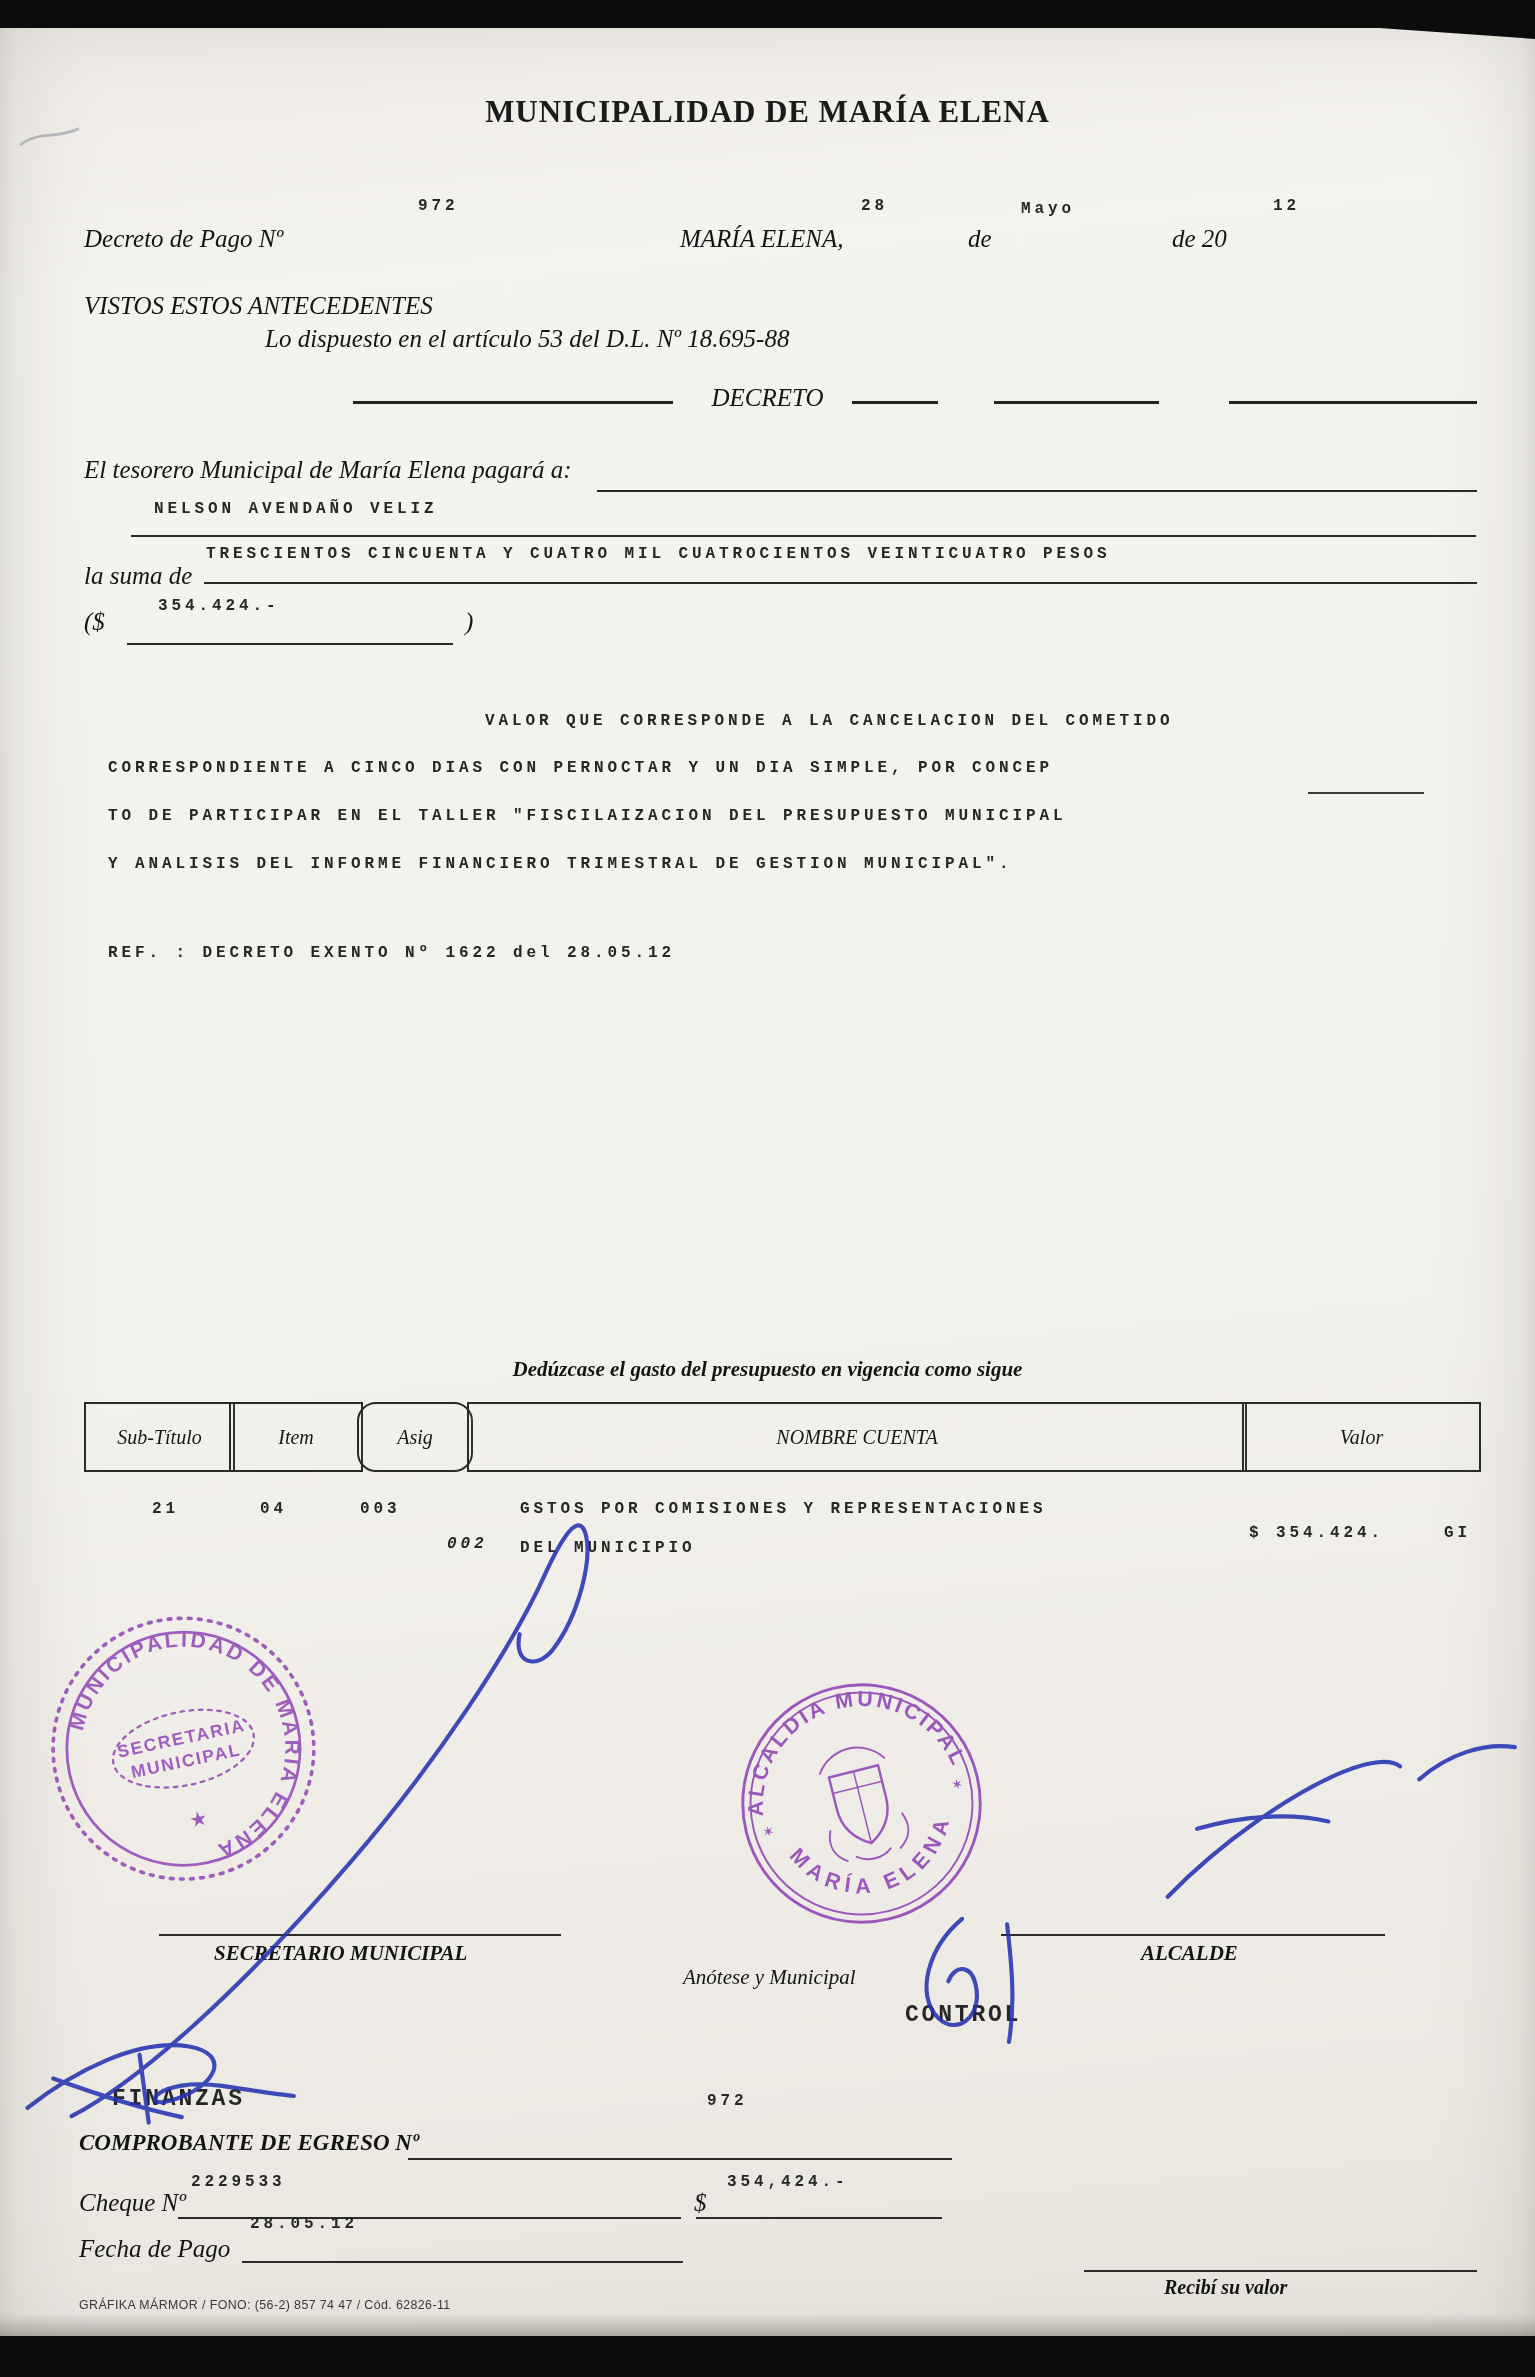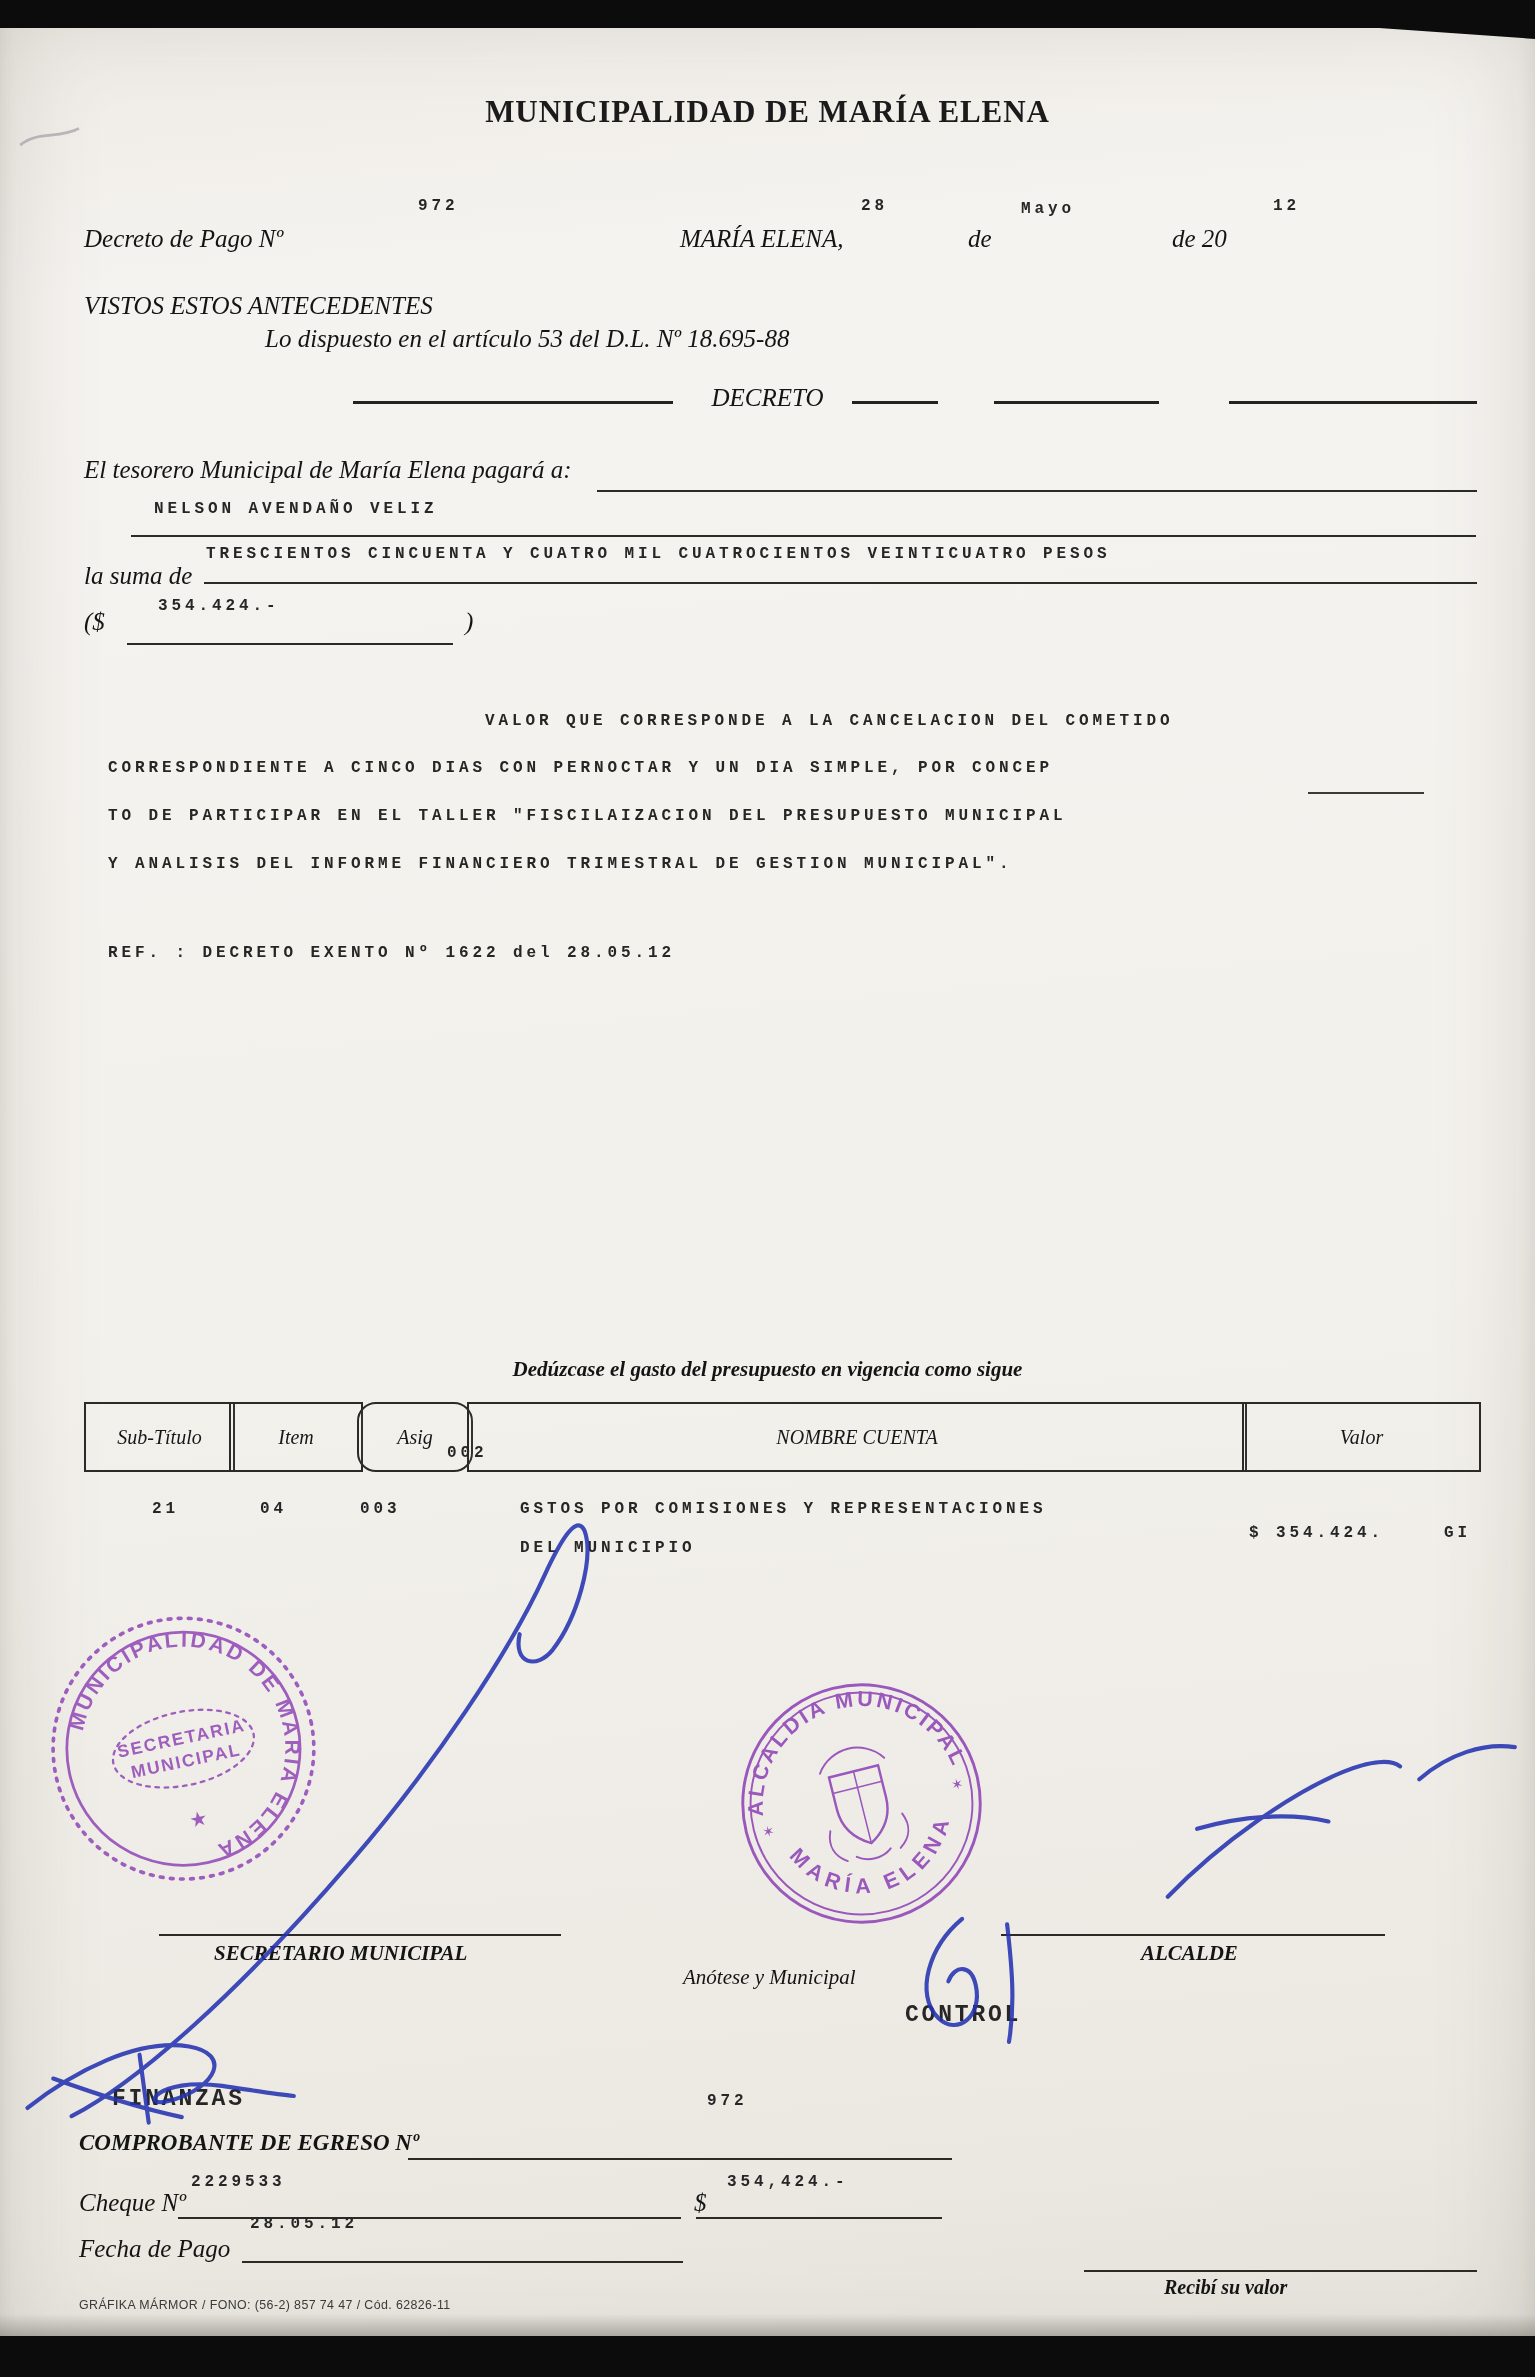--- a/index.html
+++ b/index.html
@@ -93,21 +93,21 @@
   <div class="hdrbox" style="left:467px;top:1402px;width:776px;height:66px;">
     <span class="hdrtxt">NOMBRE CUENTA</span>
   </div>
   <div class="hdrbox" style="left:1242px;top:1402px;width:235px;height:66px;">
     <span class="hdrtxt">Valor</span>
   </div>
 
   <div class="abs tw" style="left:152px;top:1500px;">21</div>
   <div class="abs tw" style="left:260px;top:1500px;">04</div>
   <div class="abs tw" style="left:360px;top:1500px;">003</div>
-  <div class="abs tw" style="left:447px;top:1444px;">002</div>
+  <div class="abs tw" style="left:447px;top:1535px;font-style:italic;">002</div>
   <div class="abs tw" style="left:520px;top:1500px;">GSTOS POR COMISIONES Y REPRESENTACIONES</div>
   <div class="abs tw" style="left:520px;top:1539px;">DEL MUNICIPIO</div>
   <div class="abs tw" style="left:1249px;top:1524px;">$ 354.424.</div>
   <div class="abs tw" style="left:1444px;top:1524px;">GI</div>
 
   <svg class="abs noptr" style="left:44px;top:1609px;transform:rotate(-12deg);opacity:.82;" width="280" height="280" viewBox="0 0 305 305">
     <g stroke="#8d3fb5" fill="none" stroke-linecap="round">
       <circle cx="152" cy="152" r="142" stroke-width="4" stroke-dasharray="3 8"></circle>
       <circle cx="152" cy="152" r="127" stroke-width="3"></circle>
       <ellipse cx="152" cy="152" rx="78" ry="40" stroke-width="2.5" stroke-dasharray="4 6"></ellipse>

